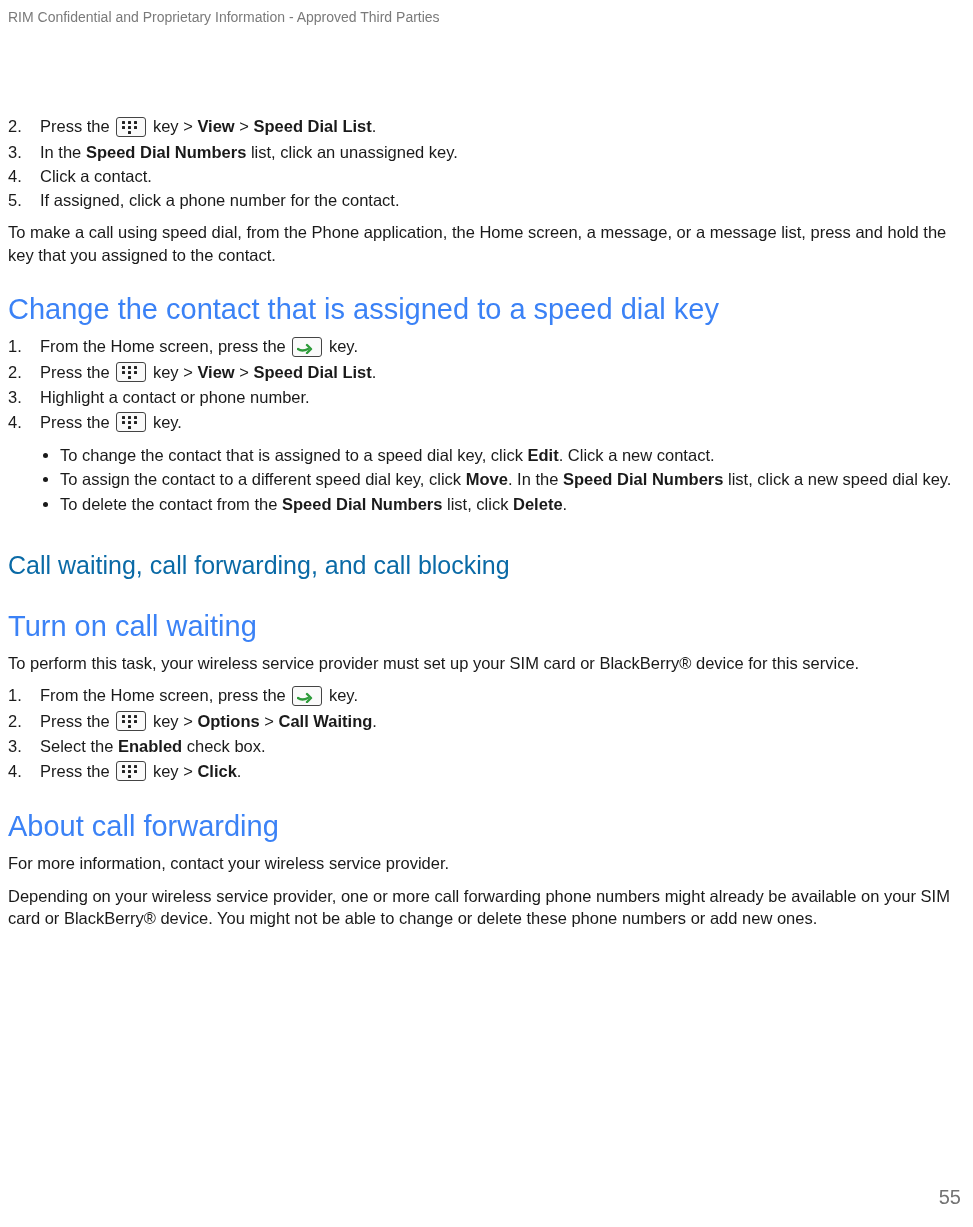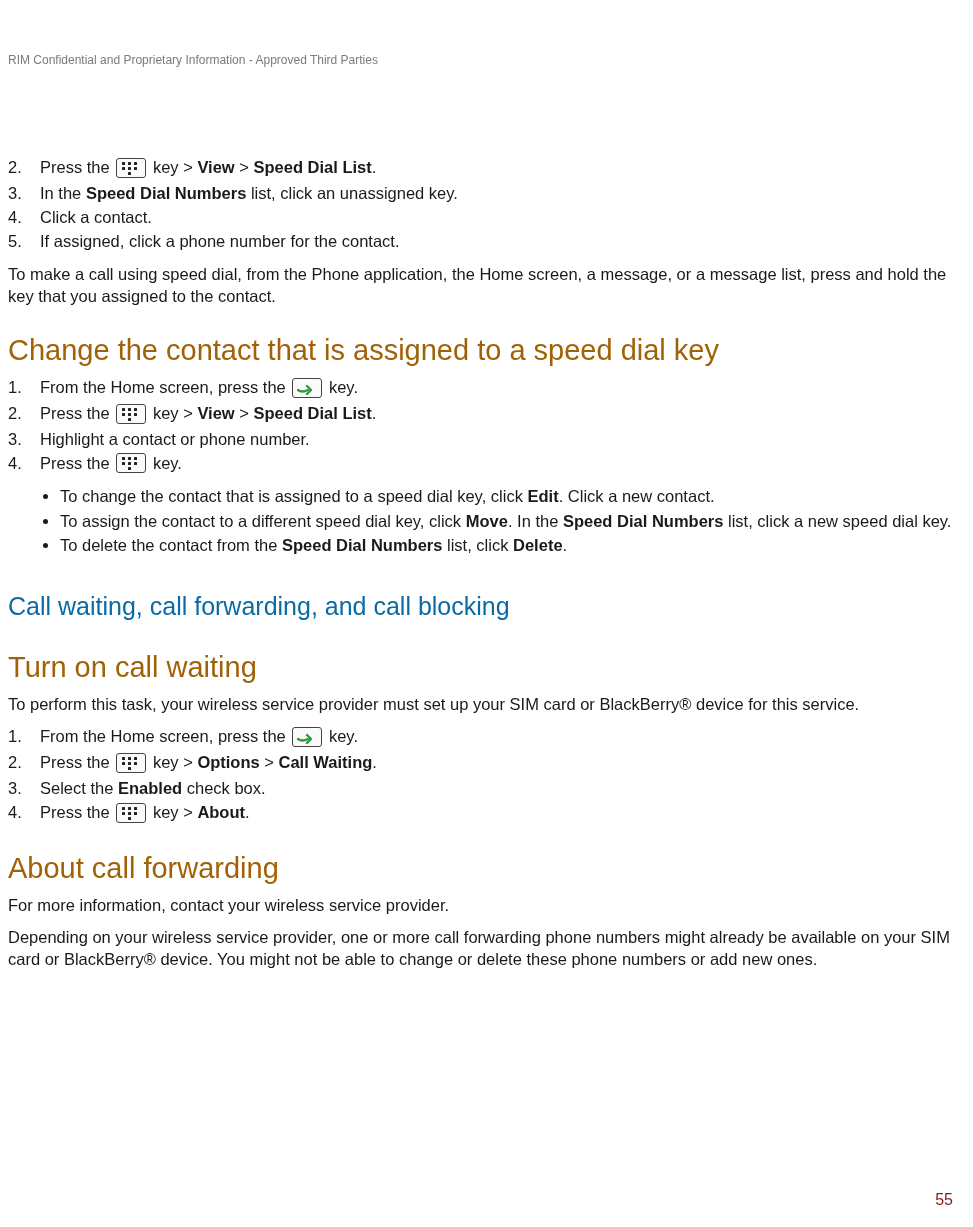--- a/index.html
+++ b/index.html
@@ -15,24 +15,23 @@
     position: relative;
     box-sizing: border-box;
   }
   .page {
     padding: 8px 8px 0 8px;
     box-sizing: border-box;
     height: 100%;
     position: relative;
   }
   .header-note {
-    font-size: 12px;
+    font-size: 14px;
     color: #7a7a7a;
     margin-bottom: 88px;
-    margin-top: 44px;
   }
   .ol-start {
     list-style: none;
     padding: 0;
     margin: 0 0 10px 0;
   }
   .ol-start > li {
     display: flex;
     align-items: flex-start;
     margin-bottom: 2px;
@@ -45,21 +44,21 @@
   .ol-body {
     flex: 1;
   }
   .para {
     margin: 10px 0 22px 0;
   }
   h2.section {
     font-family: "Segoe UI Light", "Helvetica Neue", Arial, sans-serif;
     font-weight: 400;
     font-size: 29px;
-    color: #a16207;
+    color: #3b82f6;
     margin: 24px 0 6px 0;
   }
   h1.chapter {
     font-family: "Segoe UI Light", "Helvetica Neue", Arial, sans-serif;
     font-weight: 400;
     font-size: 25px;
     color: #0a6aa6;
     margin: 34px 0 22px 0;
   }
   ul.bullets {
@@ -104,23 +103,23 @@
   .d7 { left: 6px; top: 10px; }
   .key-phone-arrow svg {
     position: absolute;
     left: 4px;
     top: 2px;
   }
   .bold { font-weight: 700; }
   .page-num {
     position: absolute;
     bottom: 16px;
-    right: 20px;
-    font-size: 16px;
-    color: #7f1d1d;
+    right: 12px;
+    font-size: 20px;
+    color: #737373;
   }
 </style>
 </head>
 <body>
 
 <div class="page">
 
   <div class="header-note">RIM Confidential and Proprietary Information - Approved Third Parties</div>
 
   <ul class="ol-start">
@@ -253,21 +252,21 @@
       <span class="ol-num">4.</span>
       <span class="ol-body">
         <span>Press the </span><span class="key-icon"><span class="key-menu-dots">
               <span class="d1"></span>
               <span class="d2"></span>
               <span class="d3"></span>
               <span class="d4"></span>
               <span class="d5"></span>
               <span class="d6"></span>
               <span class="d7"></span>
-            </span></span><span> key &gt; </span><span class="bold">About</span><span>.</span>
+            </span></span><span> key &gt; </span><span class="bold">Click</span><span>.</span>
       </span>
     </li>
   </ul>
 
 
   <h2 class="section">About call forwarding</h2>
   <div class="para" style="margin:6px 0 10px 0;">For more information, contact your wireless service provider.</div>
   <div class="para" style="margin:6px 0 10px 0;">Depending on your wireless service provider, one or more call forwarding phone numbers might already be available on your SIM card or BlackBerry® device. You might not be able to change or delete these phone numbers or add new ones.</div>
 
   <div class="page-num">55</div>

